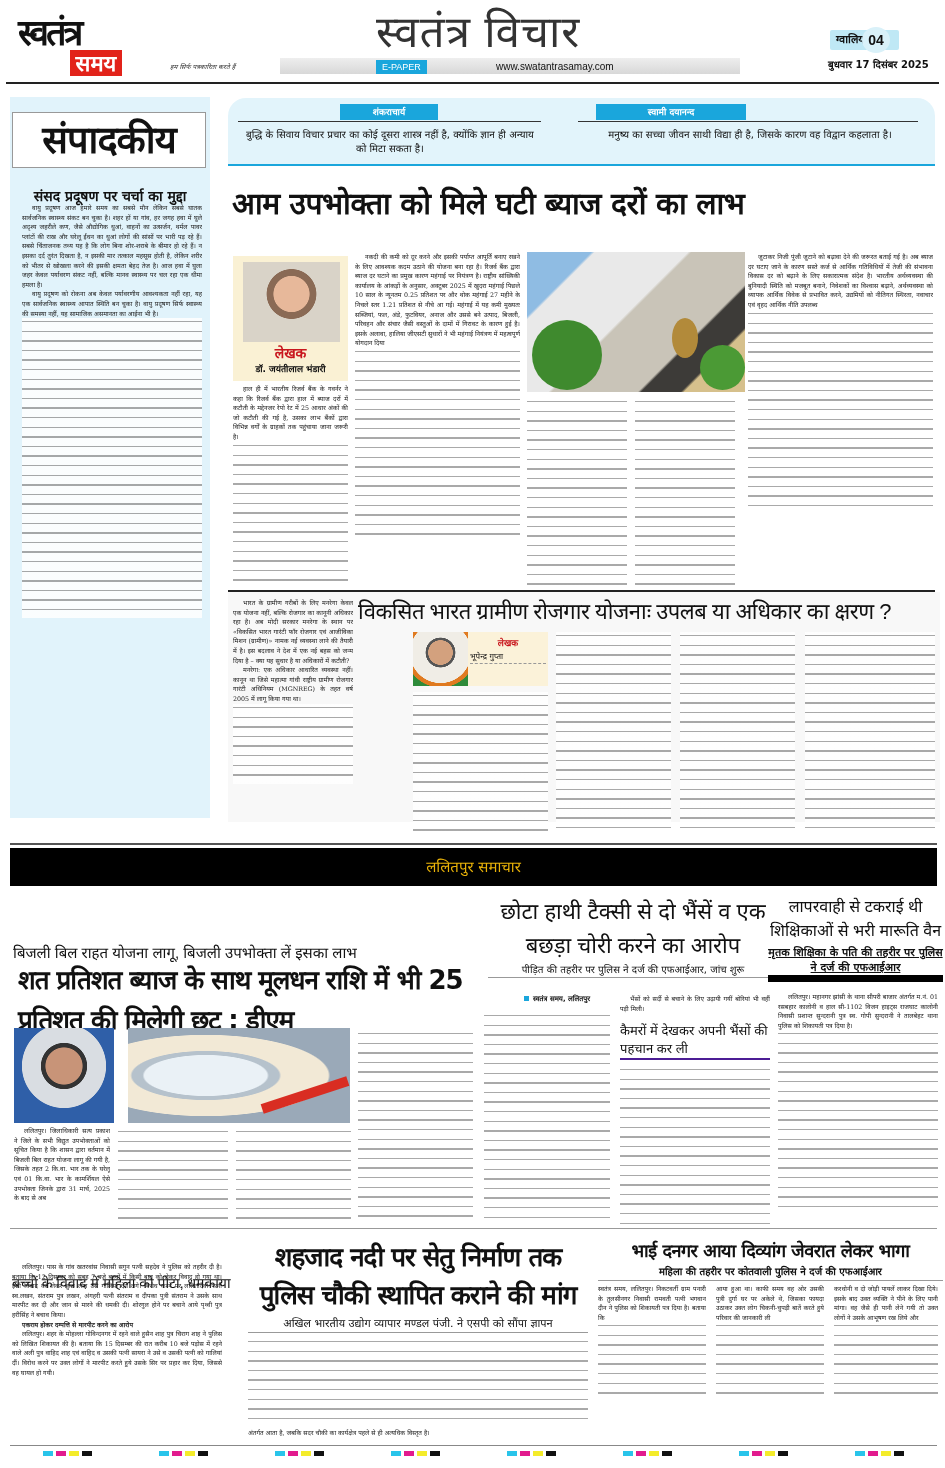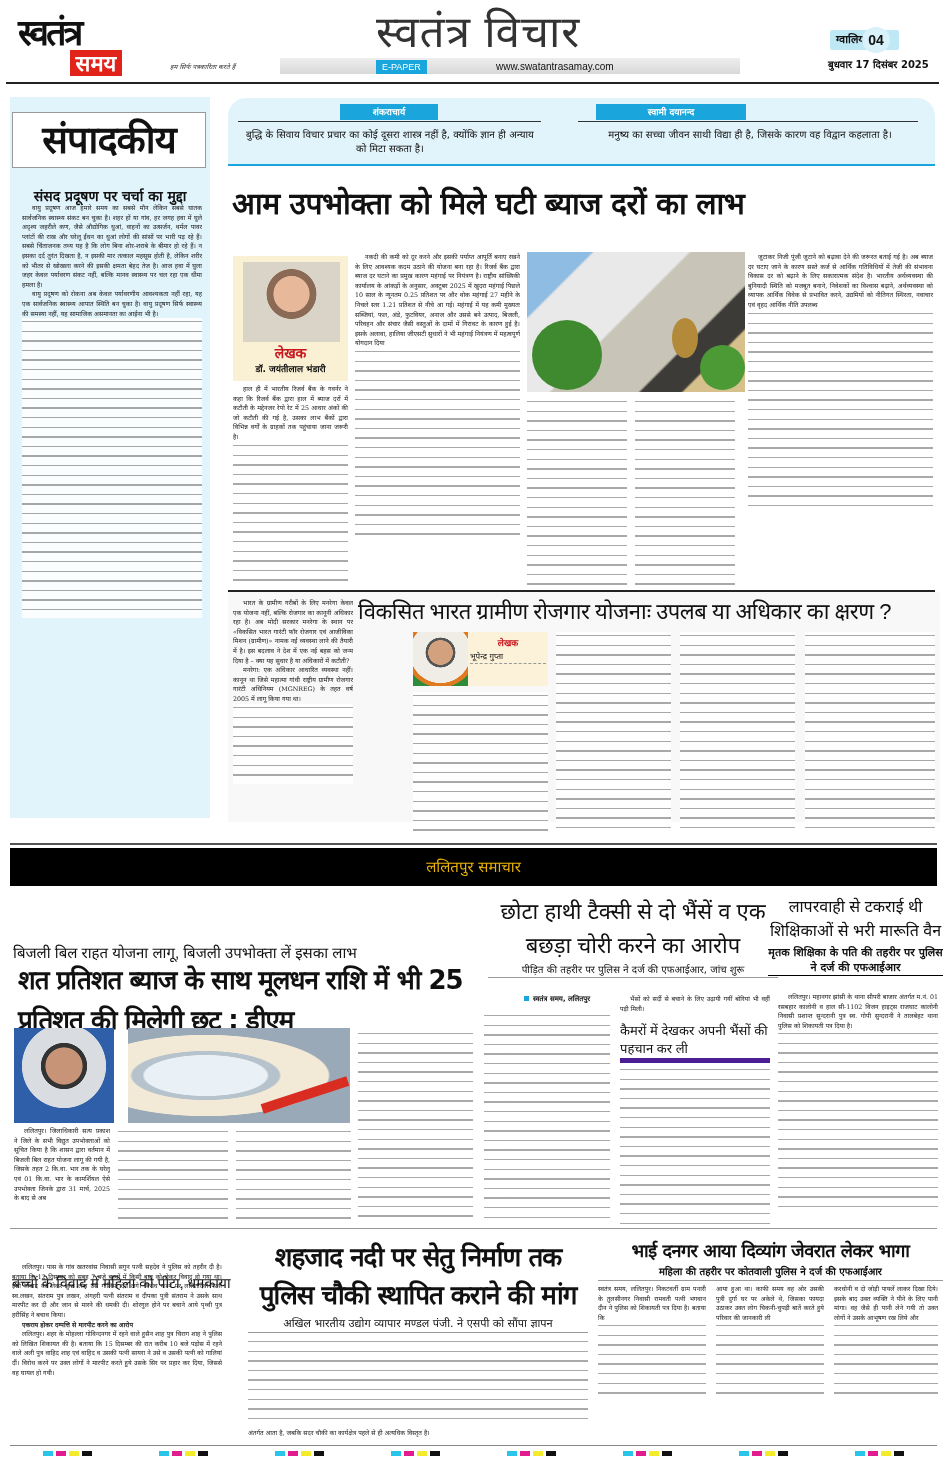--- a/index.html
+++ b/index.html
@@ -62,24 +62,24 @@
   .hd-sub1 { left: 13px; top: 897px; width: 440px; font: 15px/24px "Liberation Sans", sans-serif; white-space: nowrap; margin-top: 44px; }
   .hd-big1 { left: 18px; top: 948px; width: 460px; font: bold 26px/40px "DejaVu Sans", sans-serif; white-space: nowrap; letter-spacing: -1px; margin-top: 12px; }
   .dm-photo { left: 14px; top: 1028px; width: 100px; height: 95px; background: radial-gradient(circle at 50% 40%, #c89478 0 24%, #333 25% 30%, #d9dde2 31% 55%, #2f5fa8 56%); }
   .bulb-photo { left: 128px; top: 1028px; width: 222px; height: 95px; background: radial-gradient(ellipse at 35% 50%, #eaf1f6 0 30%, #b6c2cc 31% 36%, #f2e9d6 37% 60%, #9aa9b8 61%); }
   .bulb-arrow { left: 260px; top: 1090px; width: 90px; height: 10px; background: #d92d22; transform: rotate(-18deg); }
 
   .hd-taxi { left: 488px; top: 895px; width: 290px; font: 22px/34px "Liberation Sans", sans-serif; text-align: center; }
   .taxi-sub { left: 488px; top: 963px; width: 290px; font: 10px/14px "DejaVu Sans", sans-serif; text-align: center; border-bottom: 1px solid #999; }
   .byline { left: 484px; top: 994px; font: bold 7px/10px "DejaVu Sans", sans-serif; padding-left: 40px; }
   .byline-sq { display: inline-block; width: 5px; height: 5px; background: #1aa6dc; margin-right: 4px; }
-  .camera-sub { left: 620px; top: 1022px; width: 150px; font: 13px/18px "Liberation Sans", sans-serif; border-bottom: 5px solid #4c1d95; }
+  .camera-sub { left: 620px; top: 1022px; width: 150px; font: 13px/18px "Liberation Sans", sans-serif; border-bottom: 2px solid #4c1d95; }
 
   .hd-van { left: 768px; top: 895px; width: 175px; font: 16px/24px "Liberation Sans", sans-serif; text-align: center; }
-  .van-sub { left: 768px; top: 945px; width: 175px; font: bold 11px/15px "DejaVu Sans", sans-serif; text-align: center; border-bottom: 1px solid #000000; }
+  .van-sub { left: 768px; top: 945px; width: 175px; font: bold 11px/15px "DejaVu Sans", sans-serif; text-align: center; border-bottom: 7px solid #000000; text-decoration: underline; }
 
   .mid-rule { left: 10px; top: 1228px; width: 927px; height: 1px; background: #999; }
 
   .hd-child { left: 12px; top: 1240px; width: 210px; font: 14px/20px "Liberation Sans", sans-serif; white-space: nowrap; margin-top: 33px; }
   .child-body { left: 12px; top: 1262px; width: 210px; height: 190px; }
   .hd-bridge { left: 248px; top: 1238px; width: 340px; font: bold 26px/38px "DejaVu Sans", sans-serif; text-align: center; letter-spacing: -1px; }
   .bridge-sub { left: 248px; top: 1316px; width: 340px; font: 11px/16px "DejaVu Sans", sans-serif; text-align: center; border-bottom: 1px solid #999; }
   .hd-thief { left: 598px; top: 1238px; width: 345px; font: bold 18px/26px "DejaVu Sans", sans-serif; text-align: center; letter-spacing: -0.5px; white-space: nowrap; }
   .thief-sub { left: 598px; top: 1264px; width: 345px; font: bold 10px/16px "DejaVu Sans", sans-serif; text-align: center; border-bottom: 1px solid #999; }
 

